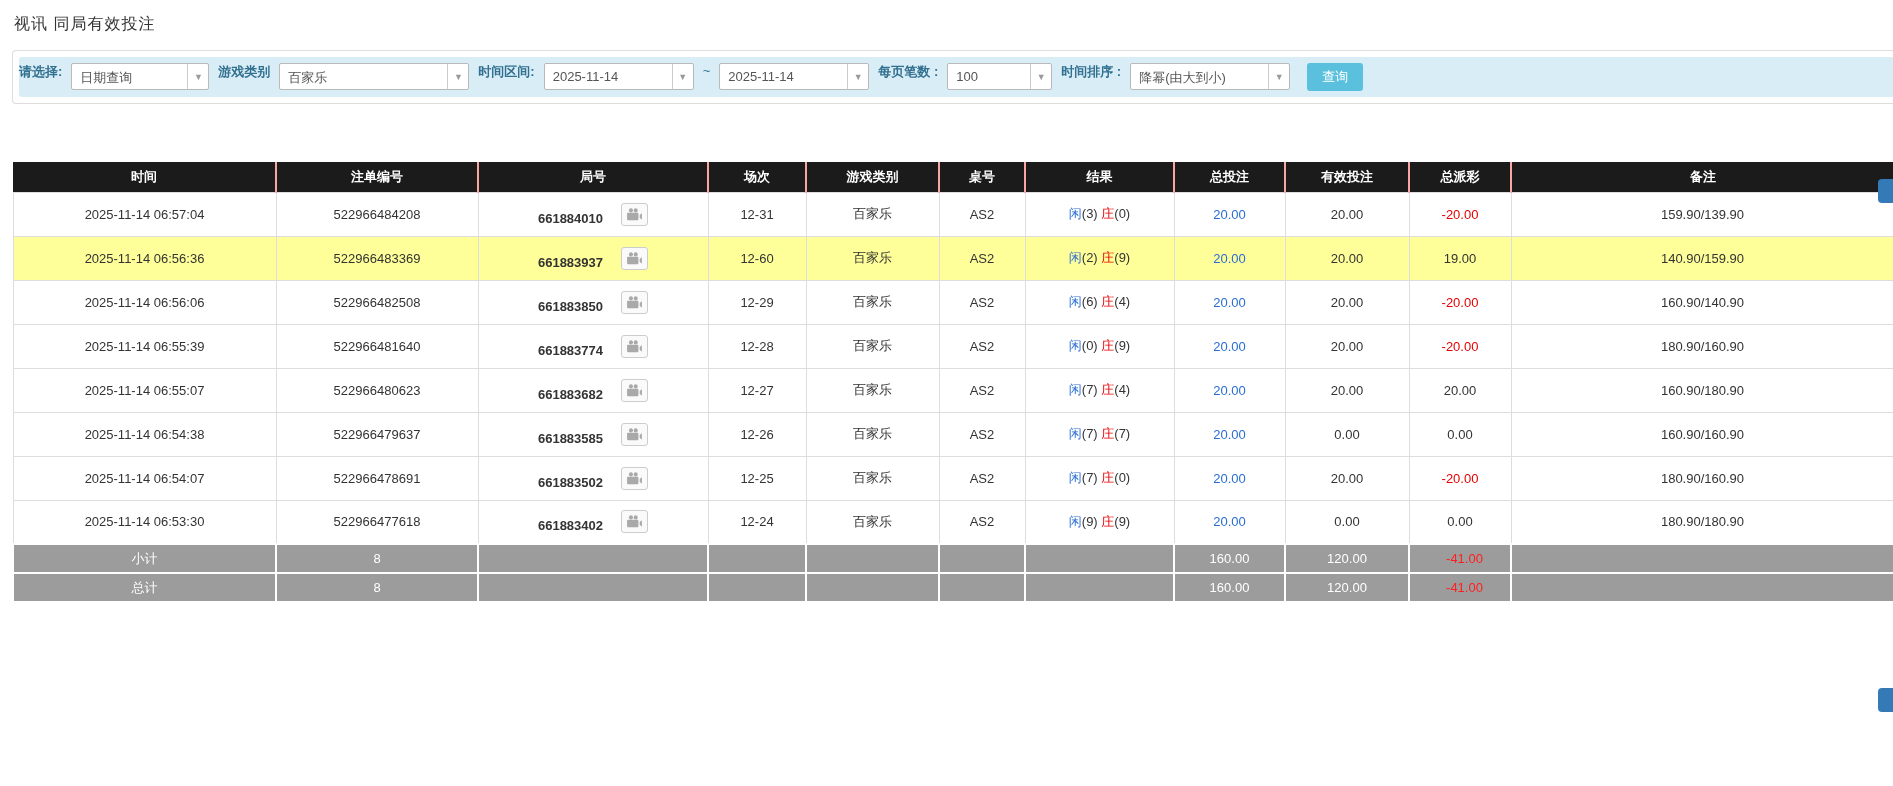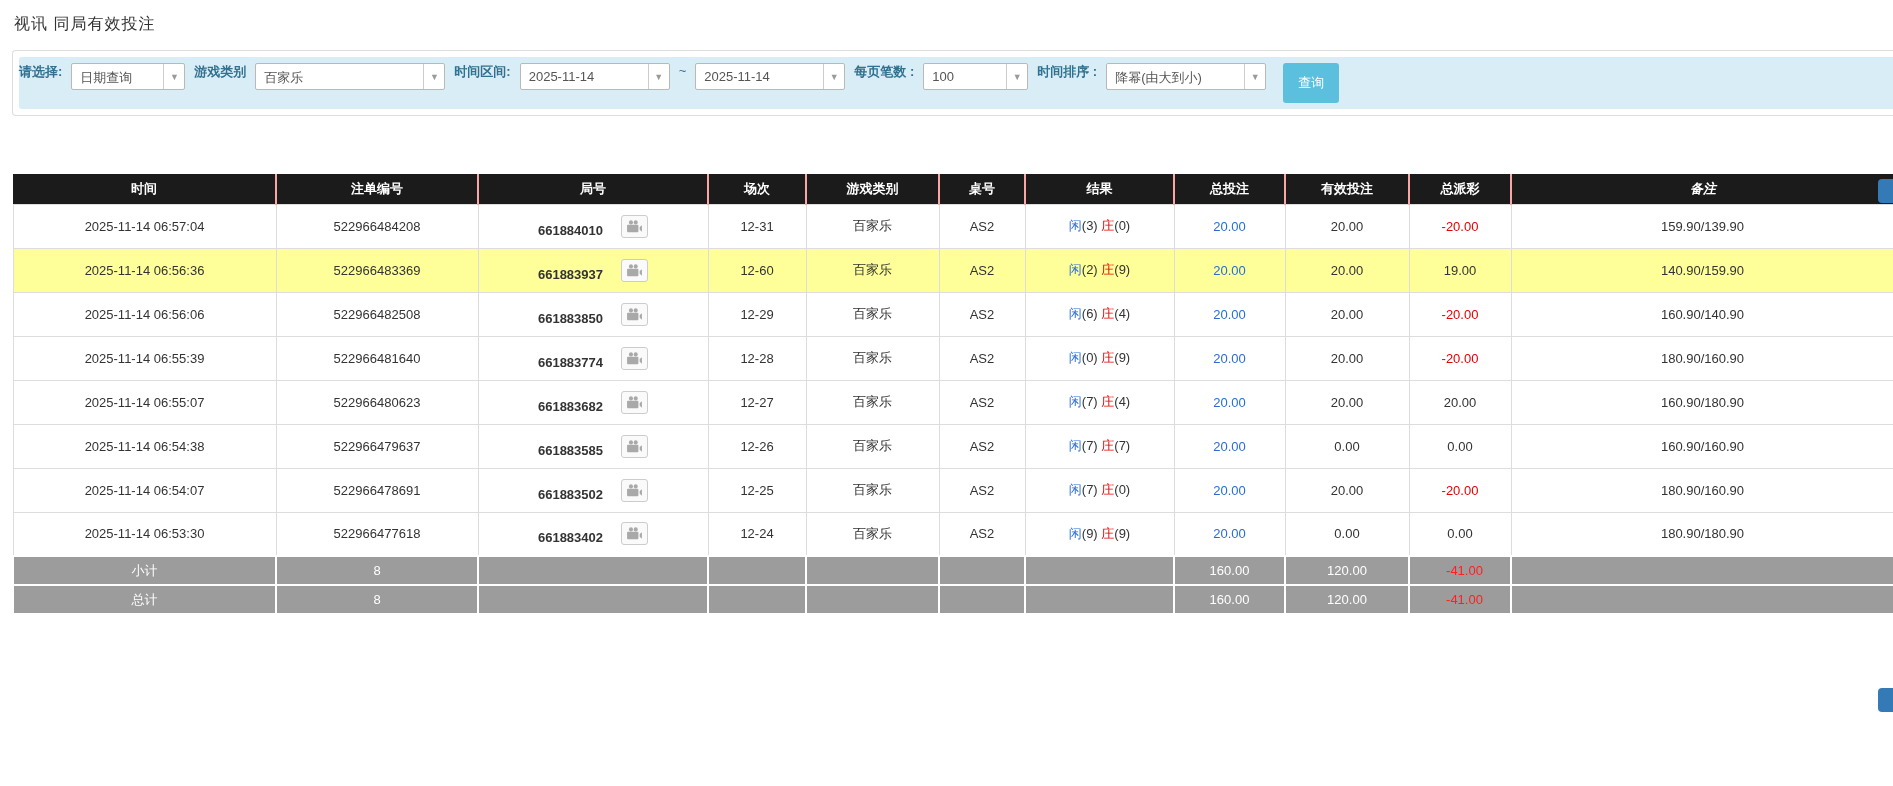--- a/index.html
+++ b/index.html
@@ -34,21 +34,21 @@
     font-size:13px; color:#555; cursor:pointer;
   }
   .select .val { padding:5px 8px 0 8px; flex:1; white-space:nowrap; overflow:hidden; }
   .select .arrow {
     width:21px; border-left:1px solid #ccc;
     display:flex; align-items:center; justify-content:center;
     color:#9a9a9a; font-size:9px;
   }
   .search-btn {
     background:#5bc0de; color:#fff; border:none; border-radius:3px;
-    height:40px; padding:0 15px; font-size:13px; margin-left:8px; cursor:pointer;
+    height:28px; padding:0 15px; font-size:13px; margin-left:8px; cursor:pointer;
   }
 
   
   .summary-bar {
     margin:15px 0 0 12px;
     background:#dff0d8;
     height:43px;
     display:flex; align-items:center; justify-content:space-between;
     padding:0 4px 0 16px;
     font-size:13px;
@@ -68,21 +68,21 @@
   .bet-table {
     margin:58px 0 0 12px;
     border-collapse:collapse; table-layout:fixed;
     width:1881px; font-size:13px;
   }
   thead th {
     background:#1b1b1b; color:#fff; font-weight:bold;
     height:30px; text-align:center;
     border-right:2px solid #fca5a5;
   }
-  thead th:last-child { border-right:none;font-style:italic; }
+  thead th:last-child { border-right:none; }
   tbody td {
     height:44px; text-align:center;
     border:1px solid #ddd;
     background:#fff; color:#333;
   }
   tr.highlight td { background:#ffff99; }
   .blue { color:#2a6cd5; }
   .red  { color:#e60000; }
   .neg  { color:#e60000; }
   tfoot .neg { color:#ff1f1f;padding-left:9px; }
@@ -106,21 +106,21 @@
 <body>
 
 <div class="page">
 
   <h1 class="page-title">视讯 同局有效投注</h1>
 
   <div class="filter-panel">
     <div class="filter-bar">
 
       <span class="f-label">请选择:</span>
-      <div class="select" style="width:114px">
+      <div class="select" style="width:138px">
         <span class="val">日期查询</span>
         <span class="arrow">▼</span>
       </div>
 
       <span class="f-label">游戏类别</span>
       <div class="select" style="width:190px">
         <span class="val">百家乐</span>
         <span class="arrow">▼</span>
       </div>
 

